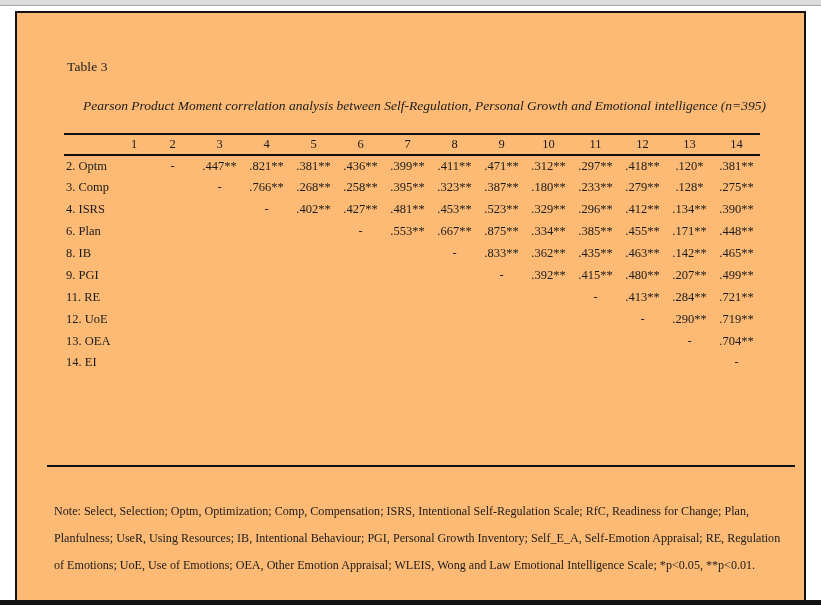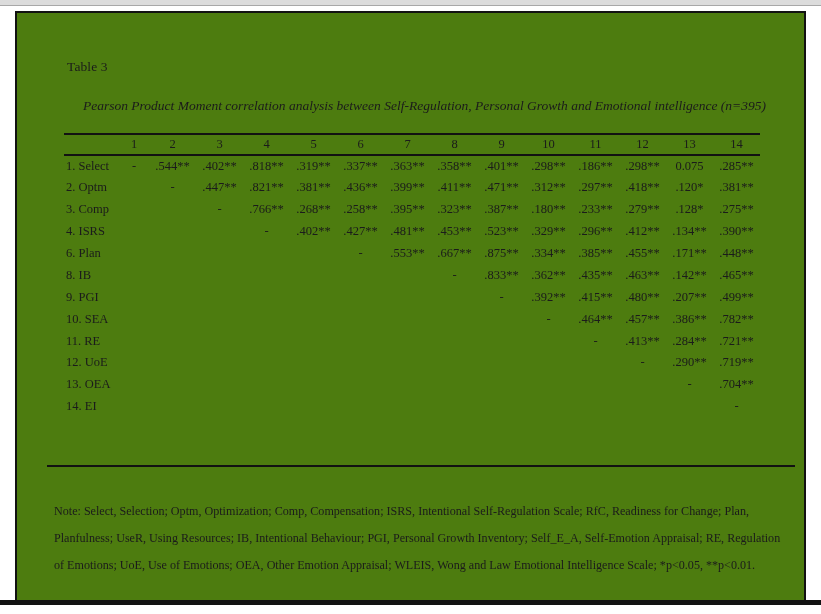--- a/index.html
+++ b/index.html
@@ -21,21 +21,21 @@
     border-bottom: 1px solid #a8a8a8;
     box-sizing: border-box;
   }
   .page {
     position: absolute;
     left: 15px; top: 11px;
     width: 791px; height: 590px;
     box-sizing: border-box;
     border: 2px solid #121212;
     border-bottom: none;
-    background: #4d7c0f;
+    background: #fdba74;
     overflow: hidden;
   }
   .bottom-bar {
     position: absolute;
     left: 0; top: 600px;
     width: 821px; height: 5px;
     background: #121212;
   }
   .table-label {
     position: absolute;
@@ -136,37 +136,20 @@
           <th>9</th>
           <th>10</th>
           <th>11</th>
           <th>12</th>
           <th>13</th>
           <th>14</th>
         </tr>
     </thead>
     <tbody>
         <tr>
-          <th>1. Select</th>
-          <td>-</td>
-          <td>.544**</td>
-          <td>.402**</td>
-          <td>.818**</td>
-          <td>.319**</td>
-          <td>.337**</td>
-          <td>.363**</td>
-          <td>.358**</td>
-          <td>.401**</td>
-          <td>.298**</td>
-          <td>.186**</td>
-          <td>.298**</td>
-          <td>0.075</td>
-          <td>.285**</td>
-        </tr>
-        <tr>
           <th>2. Optm</th>
           <td></td>
           <td>-</td>
           <td>.447**</td>
           <td>.821**</td>
           <td>.381**</td>
           <td>.436**</td>
           <td>.399**</td>
           <td>.411**</td>
           <td>.471**</td>
@@ -255,37 +238,20 @@
           <td></td>
           <td></td>
           <td>-</td>
           <td>.392**</td>
           <td>.415**</td>
           <td>.480**</td>
           <td>.207**</td>
           <td>.499**</td>
         </tr>
         <tr>
-          <th>10. SEA</th>
-          <td></td>
-          <td></td>
-          <td></td>
-          <td></td>
-          <td></td>
-          <td></td>
-          <td></td>
-          <td></td>
-          <td></td>
-          <td>-</td>
-          <td>.464**</td>
-          <td>.457**</td>
-          <td>.386**</td>
-          <td>.782**</td>
-        </tr>
-        <tr>
           <th>11. RE</th>
           <td></td>
           <td></td>
           <td></td>
           <td></td>
           <td></td>
           <td></td>
           <td></td>
           <td></td>
           <td></td>

